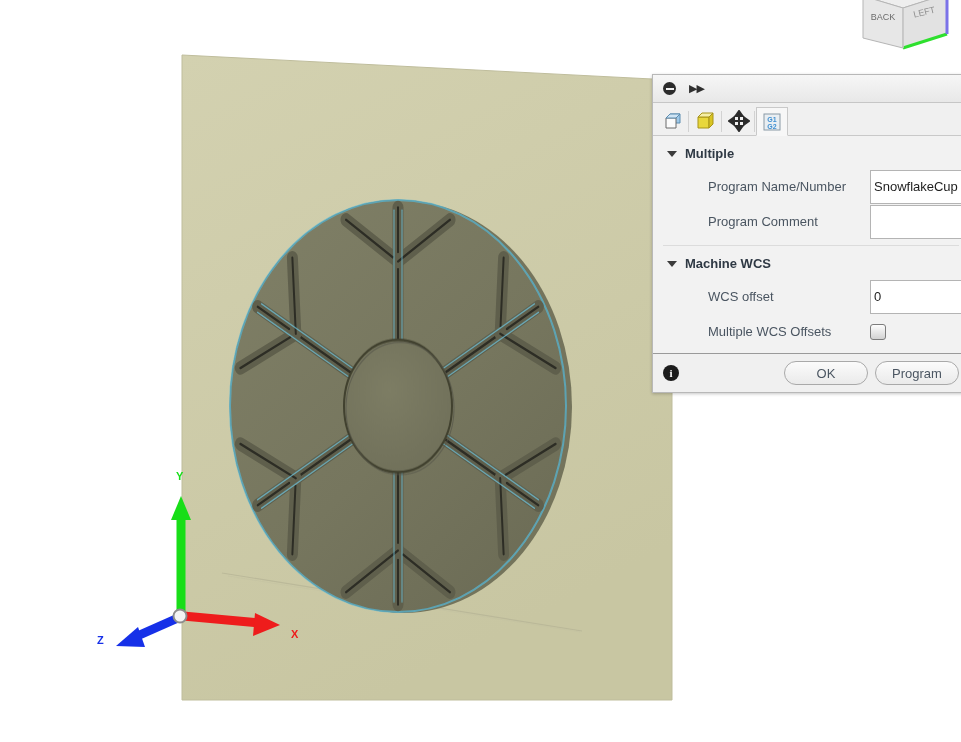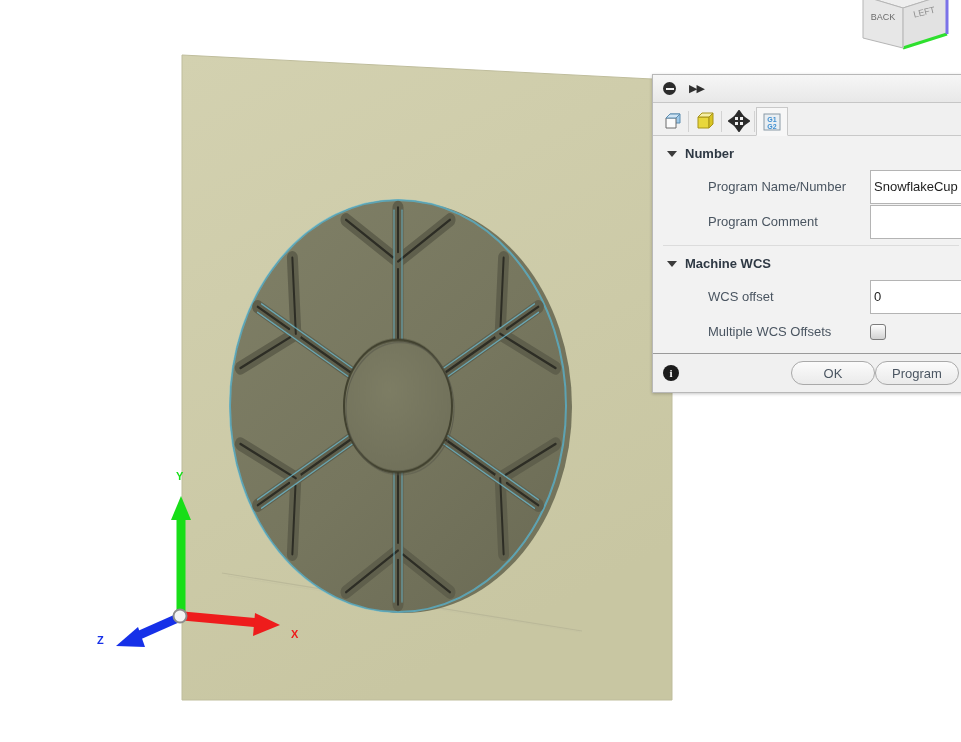--- a/index.html
+++ b/index.html
@@ -204,21 +204,21 @@
     display: flex;
     align-items: center;
     justify-content: center;
     font-family: "Liberation Serif", serif;
     flex: 0 0 auto;
   }
   .footer-spacer { flex: 1 1 auto; }
   .btn {
     width: 84px;
     height: 24px;
-    margin-left: 0;
+    margin-left: 7px;
     background: linear-gradient(#fbfbfb, #eaeaea);
     border: 1px solid #a9a9a9;
     border-radius: 12px;
     font-family: "Liberation Sans", sans-serif;
     font-size: 13px;
     color: #4b5662;
     display: flex;
     align-items: center;
     justify-content: center;
     box-sizing: border-box;
@@ -439,21 +439,21 @@
         <text x="11" y="10.5" font-family="Liberation Sans, sans-serif" font-size="7" fill="#3f8fd2" text-anchor="middle" font-weight="bold">G1</text>
         <text x="11" y="17.5" font-family="Liberation Sans, sans-serif" font-size="7" fill="#3f8fd2" text-anchor="middle" font-weight="bold">G2</text>
       </svg>
     </div>
   </div>
 
   <div class="dlg-body">
 
     <div class="group-header">
       <span class="tri"></span>
-      <span>Number</span>
+      <span>Multiple</span>
     </div>
 
     <div class="row">
       <span class="row-label">Program Name/Number</span>
       <div class="text-input wide">SnowflakeCup</div>
     </div>
 
     <div class="row">
       <span class="row-label">Program Comment</span>
       <div class="text-input wide"></div>

